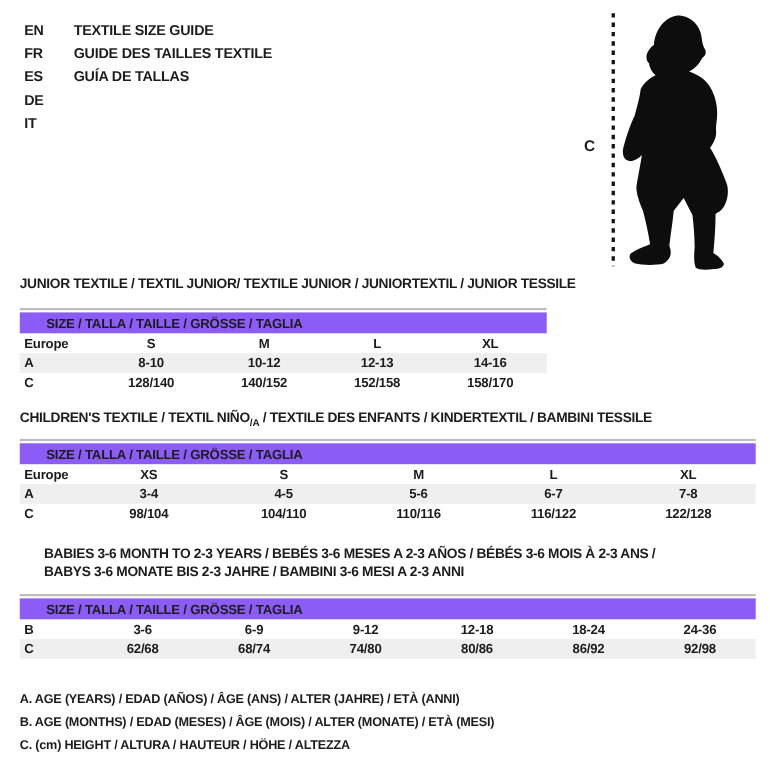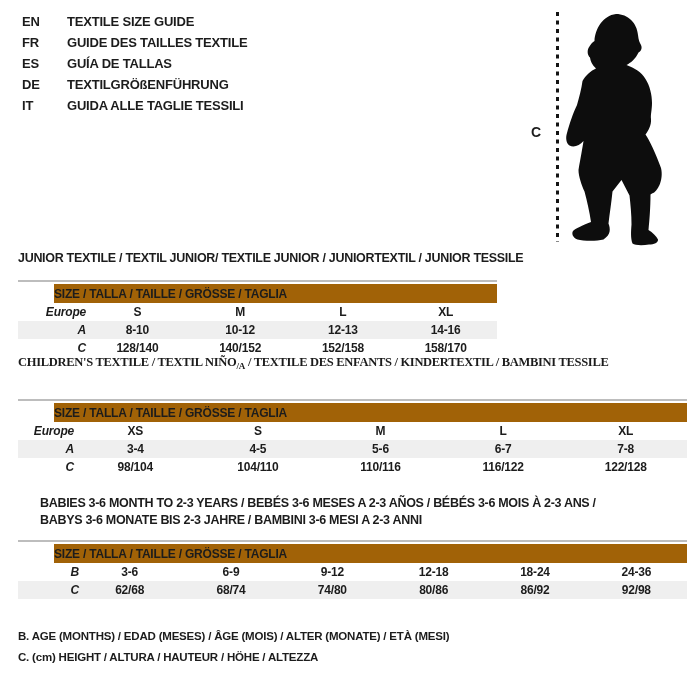--- a/index.html
+++ b/index.html
@@ -4,40 +4,40 @@
 <style>
   html,body{margin:0;padding:0;}
   body{
     width:700px;height:700px;background:#ffffff;position:relative;overflow:hidden;
     font-family:"Liberation Sans", sans-serif;color:#1c1c1c;
     -webkit-font-smoothing:antialiased;
   }
 
   
   .lang-block{position:absolute;left:22px;top:14px;}
-  .lang-row{display:flex;height:21px;align-items:flex-start;font-size:13px;font-weight:700;letter-spacing:-0.2px;}
+  .lang-row{display:flex;height:21px;align-items:flex-end;font-size:13px;font-weight:700;letter-spacing:-0.2px;}
   .lang-code{width:45px;}
 
   
   .figure-wrap{position:absolute;left:555px;top:2px;width:145px;height:245px;}
   .c-label{position:absolute;left:531px;top:124px;font-size:14px;font-weight:700;}
 
   
   .sec-title{position:absolute;left:18px;font-size:12.5px;font-weight:700;letter-spacing:-0.3px;white-space:nowrap;}
   .sec-title .subsc{font-size:9px;position:relative;top:3px;letter-spacing:-0.2px;}
   .sec-title.two-line{line-height:16.5px;}
 
   
   .tbl{position:absolute;left:18px;}
   .tbl .tline{height:2px;background:#bdbdbd;margin-bottom:2px;}
-  .tbl .tbar{height:19px;background:#a16207;display:flex;align-items:center;padding-left:0;
-             font-size:12px;font-weight:700;letter-spacing:-0.2px;box-sizing:border-box;margin-left:36px;}
+  .tbl .tbar{height:19px;background:#8b5cf6;display:flex;align-items:center;padding-left:24px;
+             font-size:12px;font-weight:700;letter-spacing:-0.2px;box-sizing:border-box;}
   .tbl .trow{display:grid;height:18px;align-items:center;font-size:12px;font-weight:700;letter-spacing:-0.2px;}
   .tbl .trow.shade{background:#efefef;}
-  .tbl .rlabel{padding-left:4px;text-align:right;font-style:italic;}
+  .tbl .rlabel{padding-left:4px;text-align:left;}
   .tbl .cell{text-align:center;}
   .t1{top:280px;width:479px;}
   .t1 .trow{grid-template-columns:68px repeat(4,1fr);}
   .t2{top:399px;width:669px;}
   .t2 .trow{grid-template-columns:56px repeat(5,1fr);}
   .t3{top:540px;width:669px;}
   .t3 .trow{grid-template-columns:61px repeat(6,1fr);}
 
   
   .footnotes{position:absolute;left:18px;top:626px;font-size:11.5px;font-weight:700;letter-spacing:-0.2px;line-height:21px;}
@@ -53,25 +53,23 @@
   <div class="lang-row">
     <span class="lang-code">FR</span>
     <span class="lang-label">GUIDE DES TAILLES TEXTILE</span>
   </div>
   <div class="lang-row">
     <span class="lang-code">ES</span>
     <span class="lang-label">GUÍA DE TALLAS</span>
   </div>
   <div class="lang-row">
     <span class="lang-code">DE</span>
-    <span class="lang-label">TEXTILGRÖßENFÜHRUNG</span>
   </div>
   <div class="lang-row">
     <span class="lang-code">IT</span>
-    <span class="lang-label">GUIDA ALLE TAGLIE TESSILI</span>
   </div>
 </div>
 
 <div class="c-label">C</div>
 <div class="figure-wrap">
   <svg width="145" height="245" viewBox="0 0 145 245">
     <line x1="2.5" y1="10" x2="2.5" y2="240" stroke="#141414" stroke-width="3" stroke-dasharray="4 4.5"></line>
     <path fill="#0d0d0d" d="
       M61 12
       C73 12 82 21 83 33
@@ -135,21 +133,21 @@
   </div>
   <div class="trow">
     <span class="rlabel">C</span>
     <span class="cell">128/140</span>
     <span class="cell">140/152</span>
     <span class="cell">152/158</span>
     <span class="cell">158/170</span>
   </div>
 </div>
 
-<div class="sec-title" style="top:355px;font-family:Liberation Serif, serif;">
+<div class="sec-title" style="top:373px;">
   <span>CHILDREN'S TEXTILE / TEXTIL NIÑO</span><span class="subsc">/A</span><span> / TEXTILE DES ENFANTS / KINDERTEXTIL / BAMBINI TESSILE</span>
 </div>
 <div class="tbl t2">
   <div class="tline"></div>
   <div class="tbar">SIZE / TALLA / TAILLE / GRÖSSE / TAGLIA</div>
   <div class="trow">
     <span class="rlabel">Europe</span>
     <span class="cell">XS</span>
     <span class="cell">S</span>
     <span class="cell">M</span>
@@ -195,15 +193,16 @@
     <span class="cell">62/68</span>
     <span class="cell">68/74</span>
     <span class="cell">74/80</span>
     <span class="cell">80/86</span>
     <span class="cell">86/92</span>
     <span class="cell">92/98</span>
   </div>
 </div>
 
 <div class="footnotes">
+  <div>A. AGE (YEARS) / EDAD (AÑOS) / ÂGE (ANS) / ALTER (JAHRE) / ETÀ (ANNI)</div>
   <div>B. AGE (MONTHS) / EDAD (MESES) / ÂGE (MOIS) / ALTER (MONATE) / ETÀ (MESI)</div>
   <div>C. (cm) HEIGHT / ALTURA / HAUTEUR / HÖHE / ALTEZZA</div>
 </div>
 
 </body></html>

